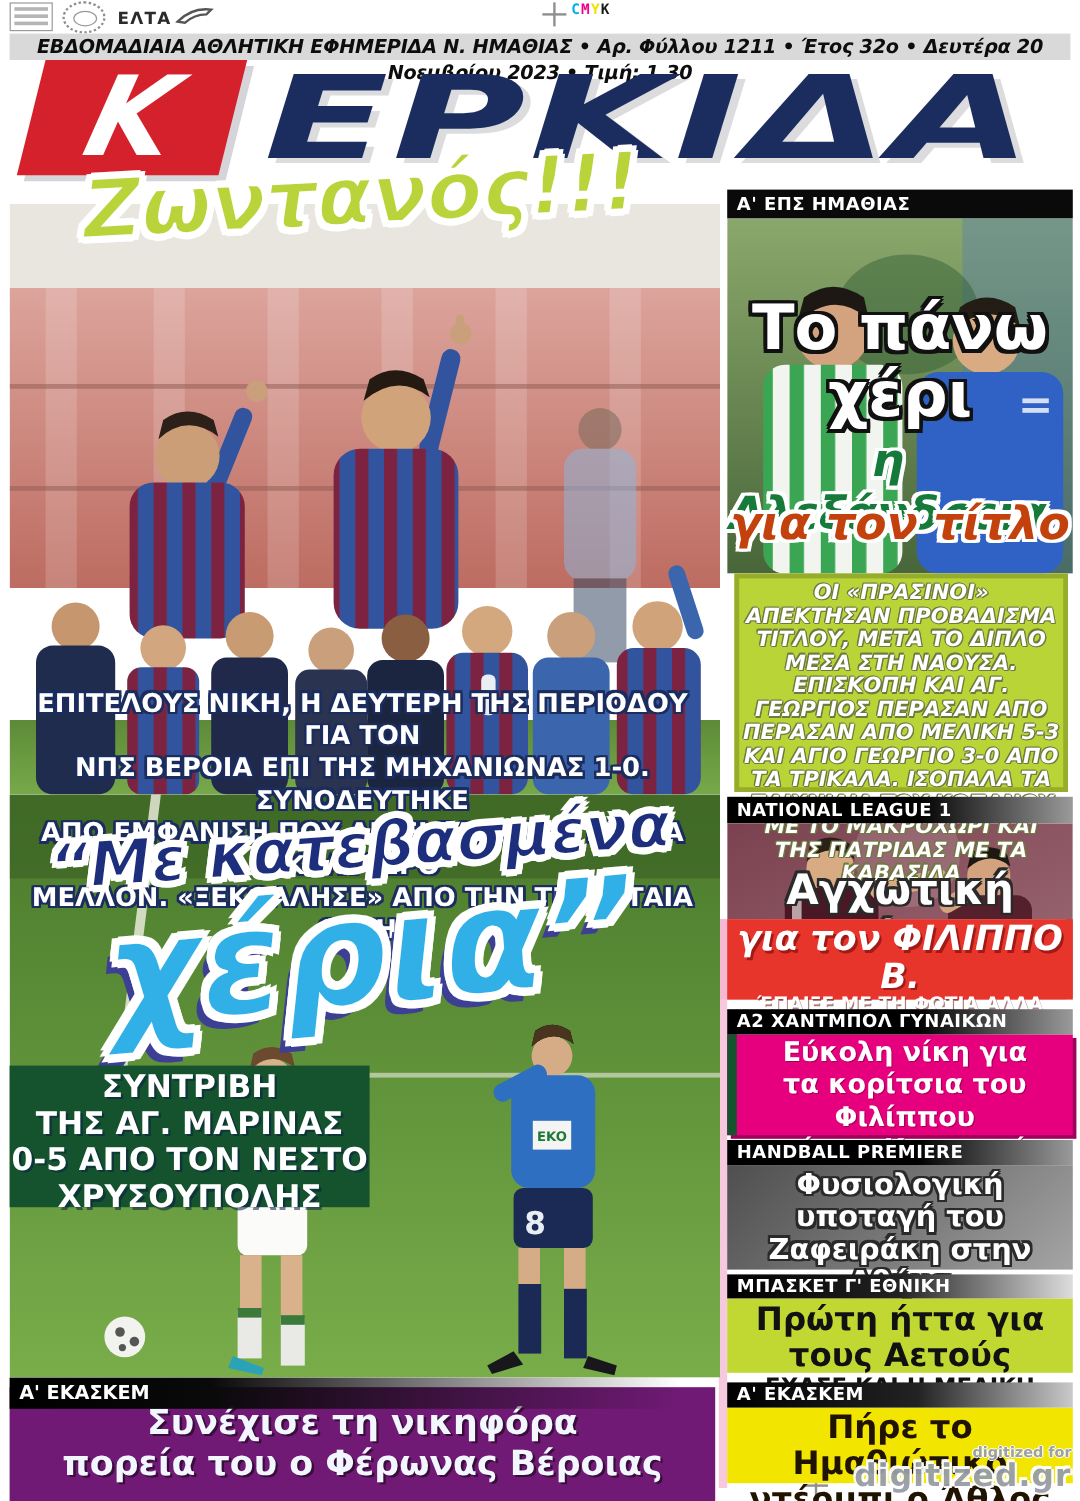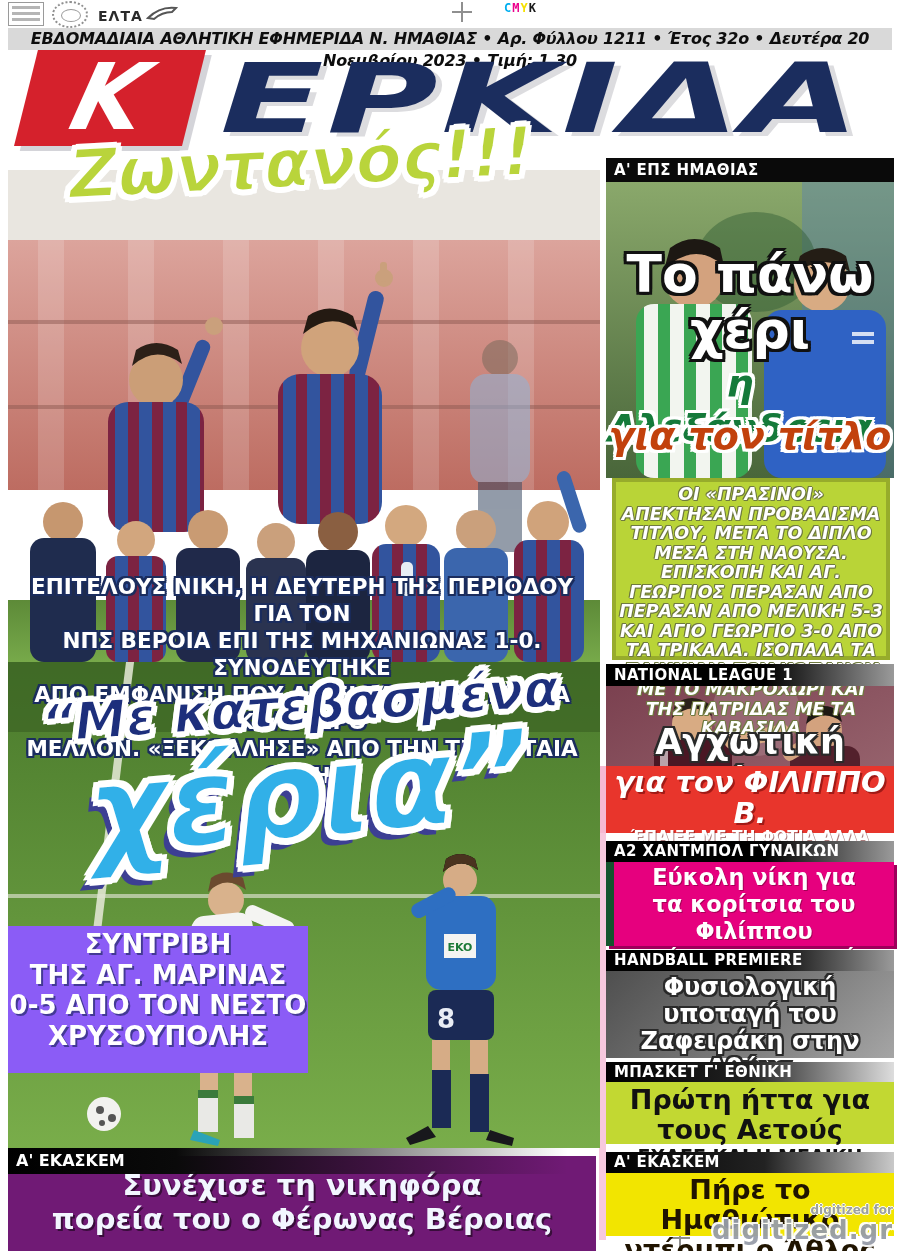--- a/index.html
+++ b/index.html
@@ -23,21 +23,21 @@
   #postal-stamp{left:52px;top:1px;width:36px;height:27px;border:2px dotted #8f8f8f;border-radius:50%;}
   #postal-stamp .inner{position:absolute;left:7px;top:6px;width:18px;height:11px;border:1px solid #9a9a9a;border-radius:50%;}
   #elta{left:98px;top:8px;font-weight:700;font-size:14px;color:#2b2b2b;letter-spacing:1px;}
   #elta-swoosh{left:146px;top:4px;width:34px;height:18px;}
   .crosshair{width:20px;height:20px;}
   .crosshair:before,.crosshair:after{content:"";position:absolute;background:#8f8f8f;}
   .crosshair:before{left:9px;top:0;width:2px;height:20px;}
   .crosshair:after{left:0;top:9px;width:20px;height:2px;}
   #cross-top{left:452px;top:2px;}
   #cross-bottom{left:670px;top:1228px;}
-  #cmyk{left:504px;top:1px;font:700 12px "DejaVu Sans Mono","Liberation Mono",monospace;letter-spacing:1px;}
+  #cmyk{left:476px;top:1px;font:700 12px "DejaVu Sans Mono","Liberation Mono",monospace;letter-spacing:1px;}
   #cmyk .c{color:#00aeef}#cmyk .m{color:#ec008c}#cmyk .y{color:#f5e000}#cmyk .k{color:#1a1a1a}
 
   
   #topbar{left:8px;top:28px;width:884px;height:22px;background:#d9d9d9;color:#0d0d0d;
           font-weight:700;font-size:16px;line-height:22px;text-align:center;letter-spacing:-0.2px;font-style:italic;}
 
   
   #masthead{left:10px;top:50px;width:882px;height:98px;display:flex;}
   #mast-k{width:168px;height:96px;margin-left:16px;background:#d5212c;transform:skewX(-14deg);
           display:flex;align-items:center;justify-content:center;box-shadow:7px 5px 0 rgba(60,60,80,.22);}
@@ -60,21 +60,21 @@
   
   #deck{left:14px;top:573px;width:576px;z-index:3;color:#fff;font-weight:700;font-size:21.5px;line-height:27px;}
   #head1{left:20px;top:676px;width:560px;z-index:4;transform:rotate(-4deg);
          font-style:italic;font-weight:900;font-size:52px;color:#1d2f7c;}
   #head2{left:60px;top:728px;width:500px;z-index:4;transform:rotate(-5deg);
          font-style:italic;font-weight:900;font-size:122px;line-height:130px;color:#31b0e8;
          -webkit-text-stroke:2px #fff;
          text-shadow:-6px 0 0 #fff,6px 0 0 #fff,0 -6px 0 #fff,0 6px 0 #fff,
                      -5px -5px 0 #fff,5px -5px 0 #fff,-5px 5px 0 #fff,5px 5px 0 #fff,
                      -10px 10px 0 #3c3f93;}
-  #bluebox{left:8px;top:926px;width:300px;height:147px;z-index:5;background:#8b5cf6;
+  #bluebox{left:8px;top:888px;width:300px;height:118px;z-index:5;background:#14532d;
            color:#fff;font-weight:700;font-size:26px;line-height:30.5px;padding-top:3px;
            text-shadow:2px 2px 0 rgba(10,30,70,.55);}
 
   
   #blbox{left:8px;top:1156px;width:588px;height:96px;z-index:2;background:#701a75;
          color:#f2f6ff;font-weight:700;font-size:29px;line-height:34px;padding-top:12px;
          text-shadow:2px 2px 0 rgba(0,0,0,.5);}
   #blbar{left:8px;top:1148px;width:560px;height:26px;z-index:3;
          background:linear-gradient(90deg,#000 0%,#0a0a0a 30%,rgba(150,150,150,0) 100%);
          color:#fff;font-weight:700;font-size:16px;line-height:26px;padding-left:8px;}

